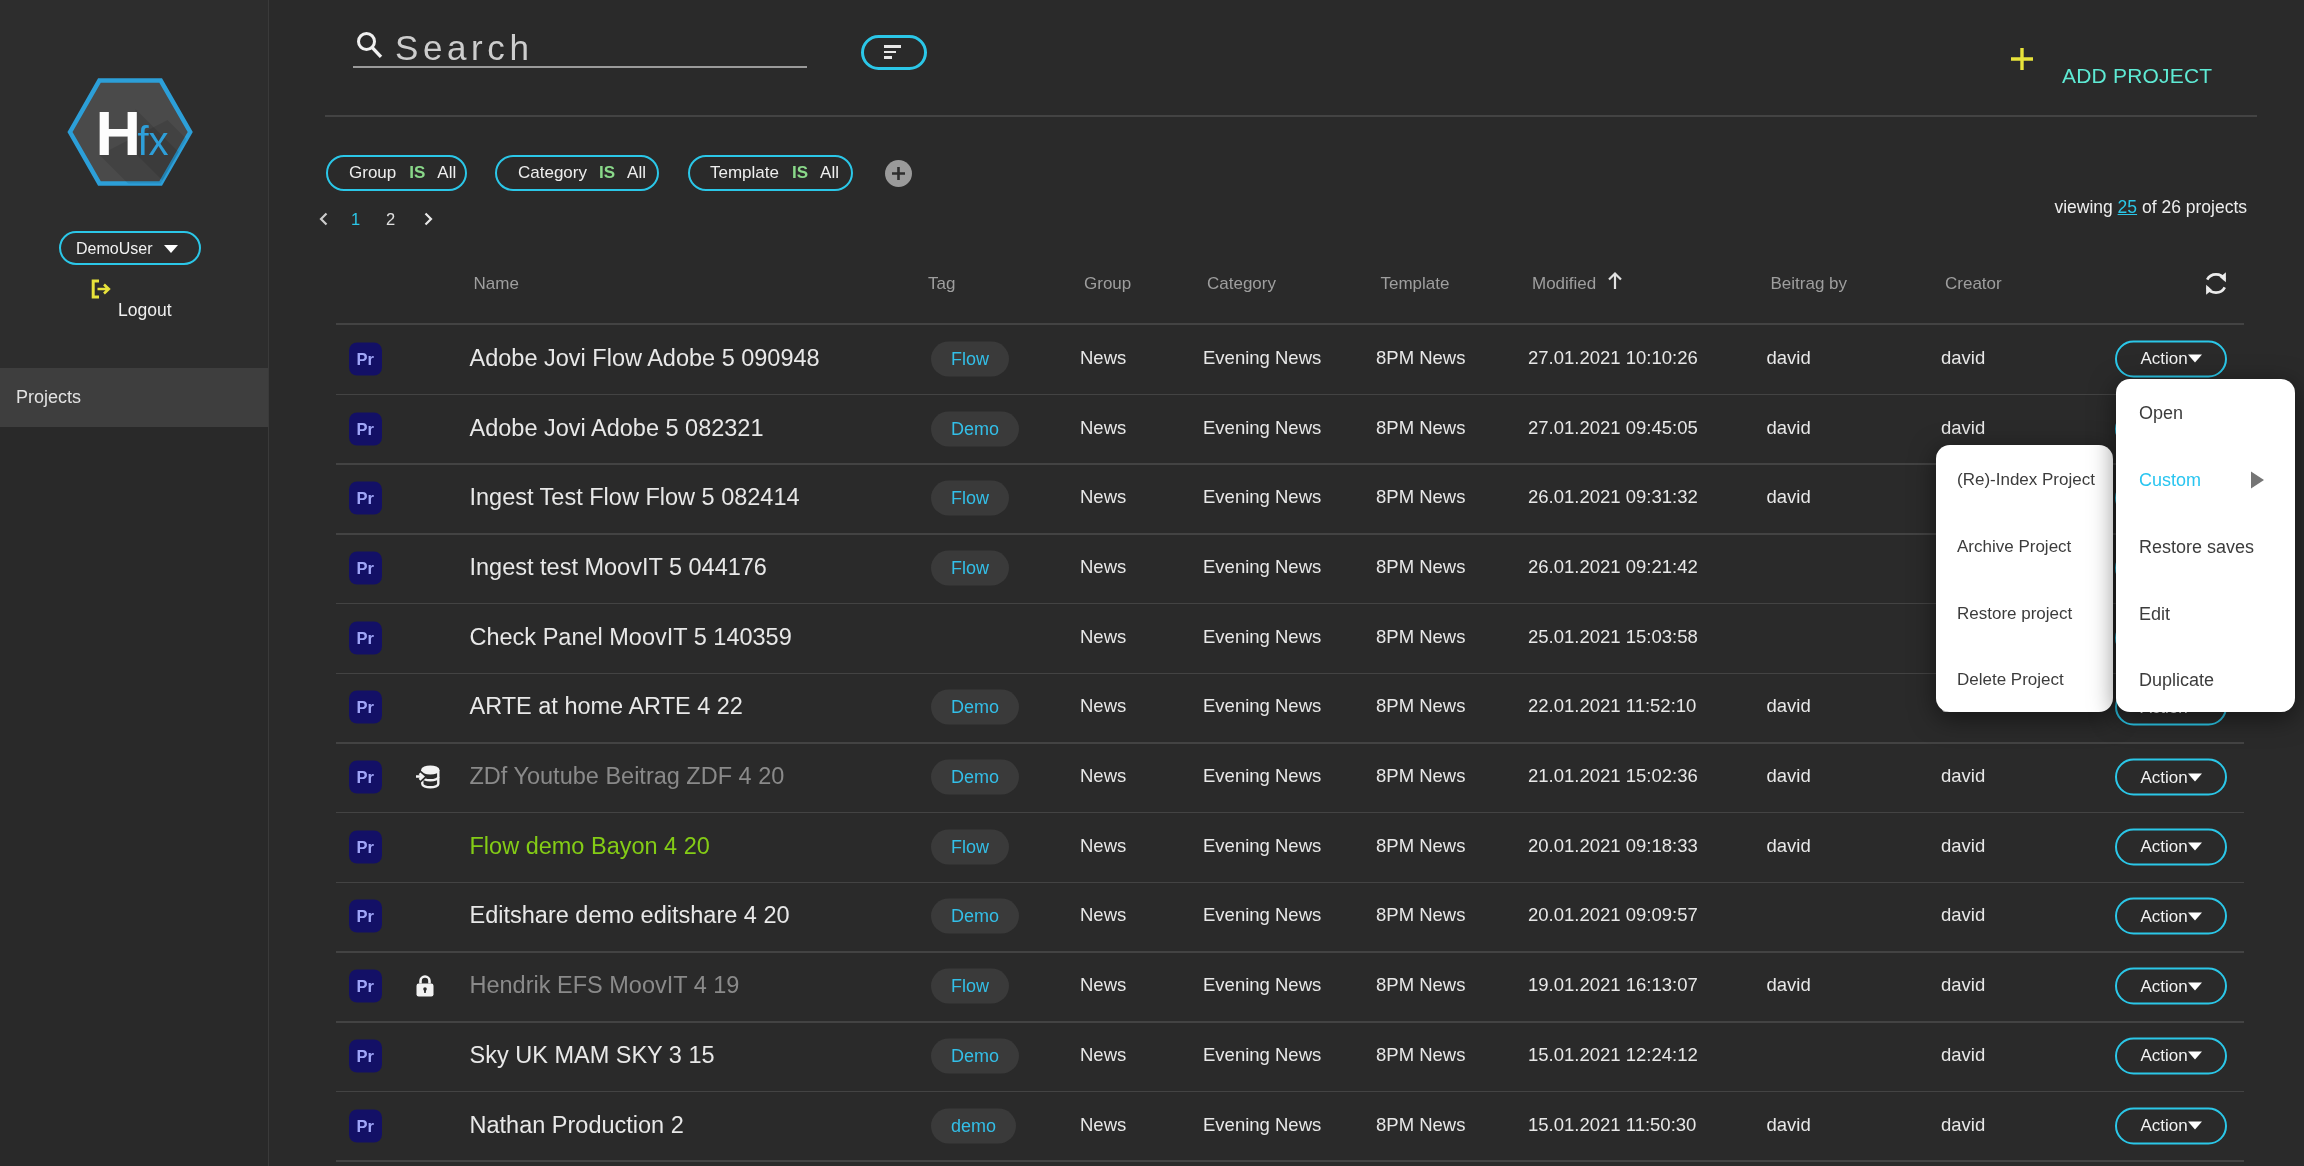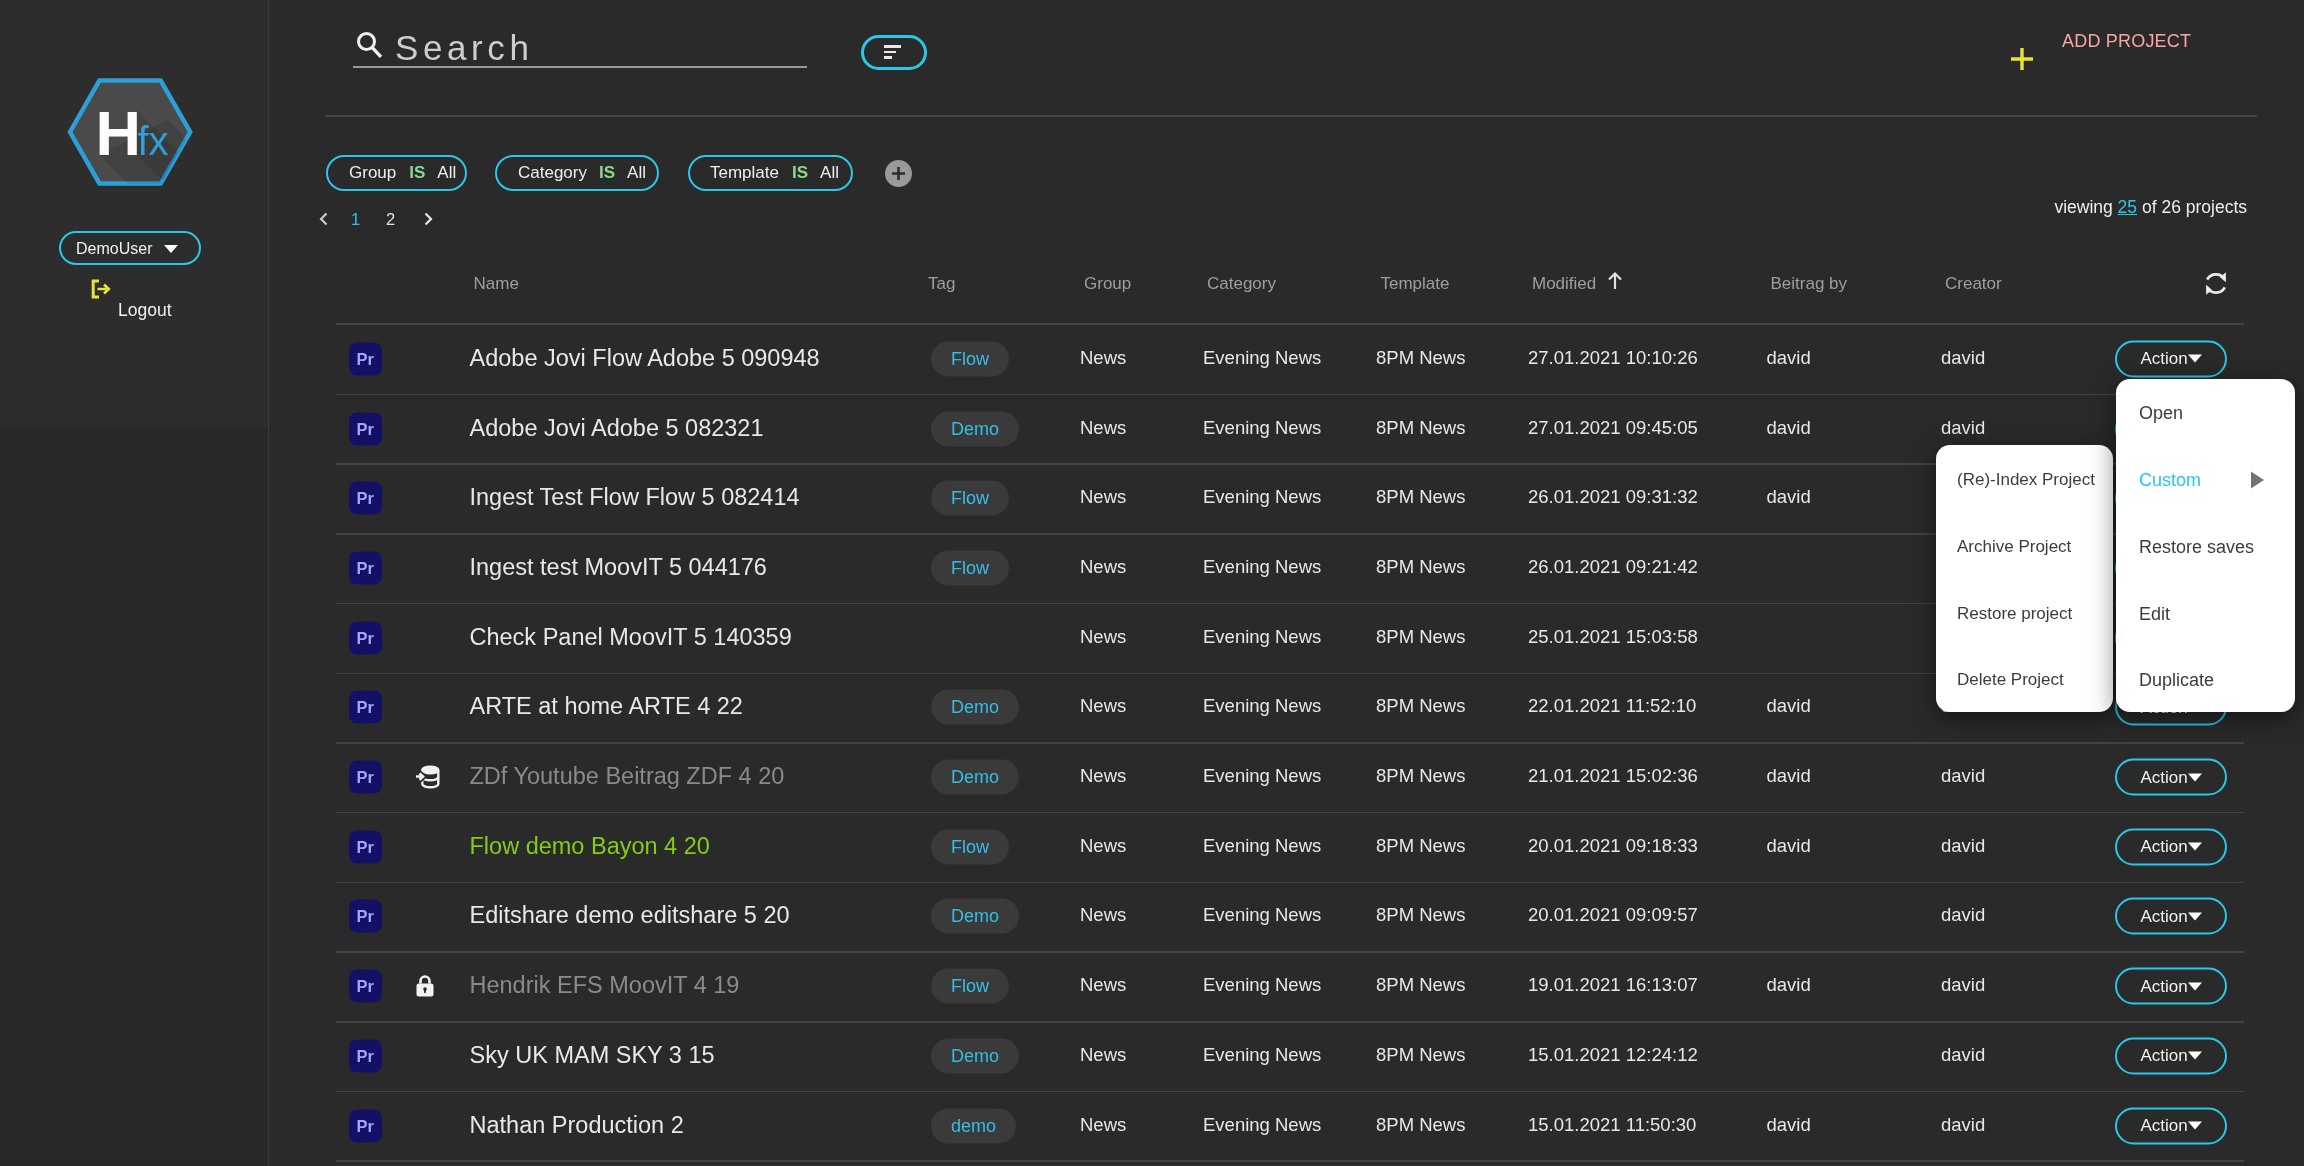--- a/index.html
+++ b/index.html
@@ -76,38 +76,39 @@
 <div id="demouser">
       <span class="lbl">DemoUser</span>
       <span class="tri"></span>
     </div>
 <svg id="logout" width="20" height="20" viewBox="0 0 20 20">
   <path d="M8 2 H2.2 V18 H8" fill="none" stroke="#e8e33b" stroke-width="3"></path>
   <path d="M6.5 10 H17 M13 5.5 L17.8 10 L13 14.5" fill="none" stroke="#e8e33b" stroke-width="2.6"></path>
 </svg>
 <div id="logouttxt">Logout</div>
 <div style="position:absolute;left:0;top:427px;width:268px;height:739px;background:#292929"></div>
+<div id="projrow">Projects</div>
 </div>
 
 <svg style="position:absolute;left:355px;top:29px" width="30" height="32" viewBox="0 0 30 32">
   <circle cx="11.5" cy="12.5" r="8" fill="none" stroke="#f0f0f0" stroke-width="3"></circle>
   <path d="M17.3 18.6 L26 27.8" stroke="#f0f0f0" stroke-width="3.4"></path>
 </svg>
 <div style="position:absolute;left:395px;top:28px;font-size:35px;letter-spacing:4.6px;color:#cdcdcd">Search</div>
 <div style="position:absolute;left:353px;top:66px;width:454px;height:2px;background:#9a9a9a"></div>
 
 <div style="position:absolute;left:861px;top:35px;width:66px;height:35px;border:3px solid #2bc7e8;border-radius:17.5px"></div>
 <div style="position:absolute;left:884px;top:45px;width:17px;height:2.6px;background:#e8e8e8"></div>
 <div style="position:absolute;left:884px;top:50.7px;width:12px;height:2.6px;background:#e8e8e8"></div>
 <div style="position:absolute;left:884px;top:56.4px;width:8px;height:2.6px;background:#e8e8e8"></div>
 
 <svg style="position:absolute;left:2011px;top:48px" width="22" height="22" viewBox="0 0 22 22">
   <path d="M11 0 V22 M0 11 H22" stroke="#e8e33b" stroke-width="3.4"></path>
 </svg>
-<div style="position:absolute;left:2062px;top:31px;font-size:18px;color:#fca5a5;letter-spacing:0.2px">ADD PROJECT</div>
+<div style="position:absolute;left:2062px;top:64px;font-size:21px;color:#5eead4;letter-spacing:0.2px">ADD PROJECT</div>
 
 <div style="position:absolute;left:325px;top:115px;width:1932px;height:1.5px;background:#434343"></div>
 
 <div class="chip" style="left:326px;width:141px">
     <span style="margin-left:21px">Group</span>
     <span class="is" style="margin-left:13px">IS</span>
     <span style="margin-left:12px">All</span>
   </div>
 <div class="chip" style="left:495px;width:164px">
     <span style="margin-left:21px">Category</span>
@@ -278,21 +279,21 @@
 <div class="cell m">20.01.2021 09:18:33</div>
 <div class="cell mb">david</div>
 <div class="cell cr">david</div>
 <div class="actbtn">
       <span>Action</span>
       <span class="tri"></span>
     </div>
 </div>
 <div class="row" style="top:881.6px">
 <div class="pr">Pr</div>
-<div class="cell name" style="color:#e8e8e8">Editshare demo editshare 5 20</div>
+<div class="cell name" style="color:#e8e8e8">Editshare demo editshare 4 20</div>
 <div class="tagpill">Demo</div>
 <div class="cell g">News</div>
 <div class="cell c">Evening News</div>
 <div class="cell t">8PM News</div>
 <div class="cell m">20.01.2021 09:09:57</div>
 <div class="cell cr">david</div>
 <div class="actbtn">
       <span>Action</span>
       <span class="tri"></span>
     </div>

